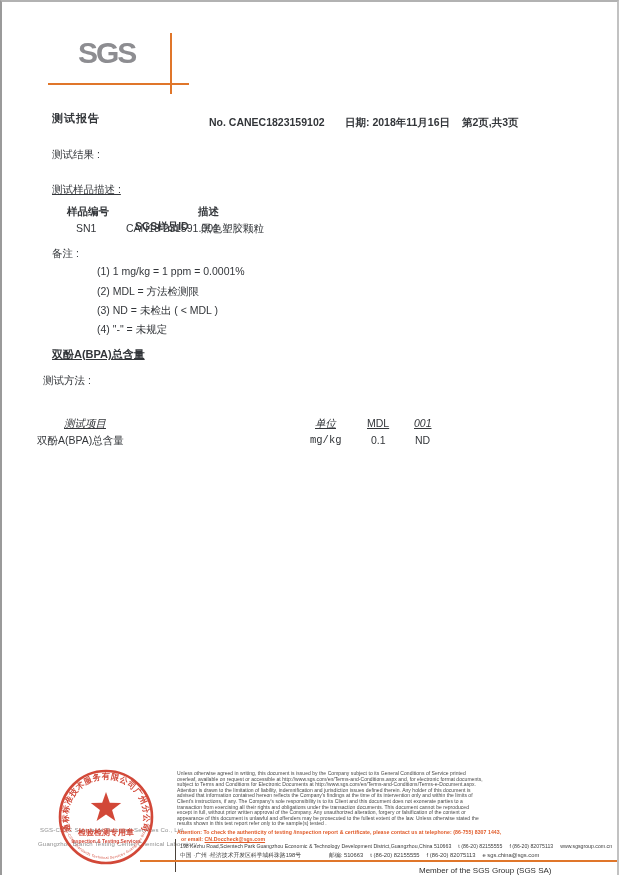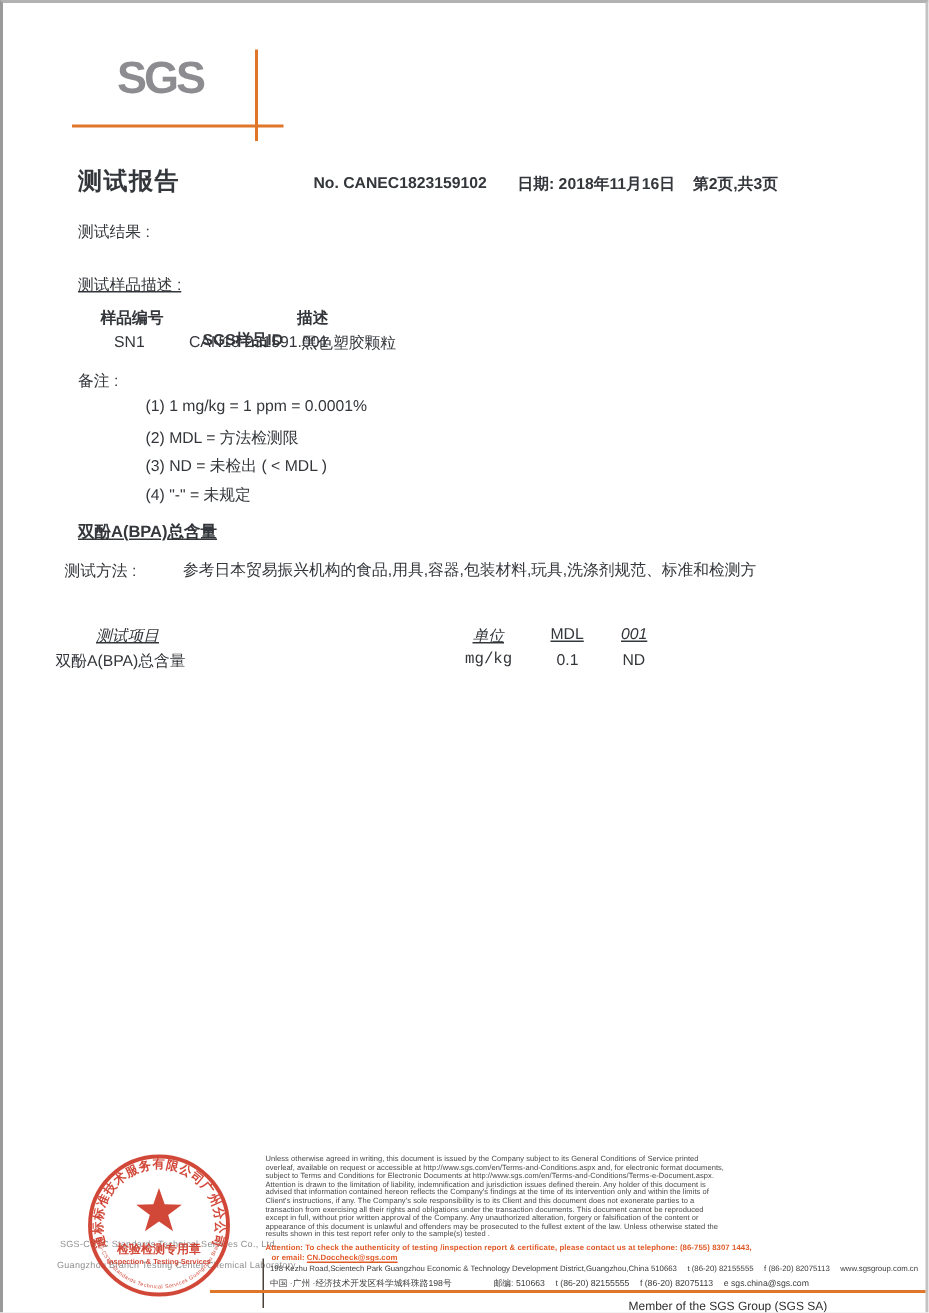--- a/index.html
+++ b/index.html
@@ -9,21 +9,21 @@
     border-top:2px solid #b2b2b2; border-left:2px solid #9a9a9a; border-right:2px solid #c2c2c2;
     font-family:"Liberation Sans","DejaVu Sans",sans-serif;
     color:#33363a; font-size:10.5px;
   }
   .abs{position:absolute; white-space:nowrap;}
   .b{font-weight:bold;}
   .u{text-decoration:underline;}
   .i{font-style:italic;}
   .logo-text{font-size:30px; font-weight:800; color:#8d8d91; letter-spacing:-2px; line-height:1;}
   .oline{background:#e0762a;}
-  .title{font-size:16px; font-weight:bold; letter-spacing:1px;}
+  .title{font-size:11px; font-weight:bold; letter-spacing:1px;}
   .hmeta{font-size:10.5px;}
   .small-gray{font-size:6px; color:#8f8f8f; letter-spacing:0.2px;}
   .disc{font-size:5px; line-height:5.6px; color:#474747; width:440px; white-space:nowrap; letter-spacing:0.05px;}
   .attn{font-size:5.2px; font-weight:bold; color:#e05a28; letter-spacing:0.05px;}
   .addr{font-size:5.2px; color:#3c3c3c;}
   .addr-cn{font-size:5.8px; color:#3c3c3c;}
   .addr span{margin-right:7px;}
   .member{font-size:8px; color:#2e2e2e;}
   .vdiv{position:absolute; width:1px; background:#4a423a;}
   .stamp-svg{position:absolute; left:39px; top:748px; opacity:0.93;}
@@ -54,21 +54,20 @@
 
   <div class="abs" style="left:50px; top:245px;">备注 :</div>
   <div class="abs" style="left:95px; top:263px;">(1) 1 mg/kg = 1 ppm = 0.0001%</div>
   <div class="abs" style="left:95px; top:283px;">(2) MDL = 方法检测限</div>
   <div class="abs" style="left:95px; top:302px;">(3) ND = 未检出 ( &lt; MDL )</div>
   <div class="abs" style="left:95px; top:321px;">(4) "-" = 未规定</div>
 
   <div class="abs b u" style="left:50px; top:345px; font-size:11px;">双酚A(BPA)总含量</div>
 
   <div class="abs" style="left:41px; top:372px;">测试方法 :</div>
-  <div class="abs" style="left:120px; top:371px;">参考日本贸易振兴机构的食品,用具,容器,包装材料,玩具,洗涤剂规范、标准和检测方</div>
 
   <div class="abs i u" style="left:62px; top:415px;">测试项目</div>
   <div class="abs i u" style="left:313px; top:415px;">单位</div>
   <div class="abs u" style="left:365px; top:415px;">MDL</div>
   <div class="abs i u" style="left:412px; top:415px;">001</div>
 
   <div class="abs" style="left:35px; top:432px;">双酚A(BPA)总含量</div>
   <div class="abs" style="left:308px; top:432px;font-family:Liberation Mono, monospace;">mg/kg</div>
   <div class="abs" style="left:369px; top:432px;">0.1</div>
   <div class="abs" style="left:413px; top:432px;">ND</div>

